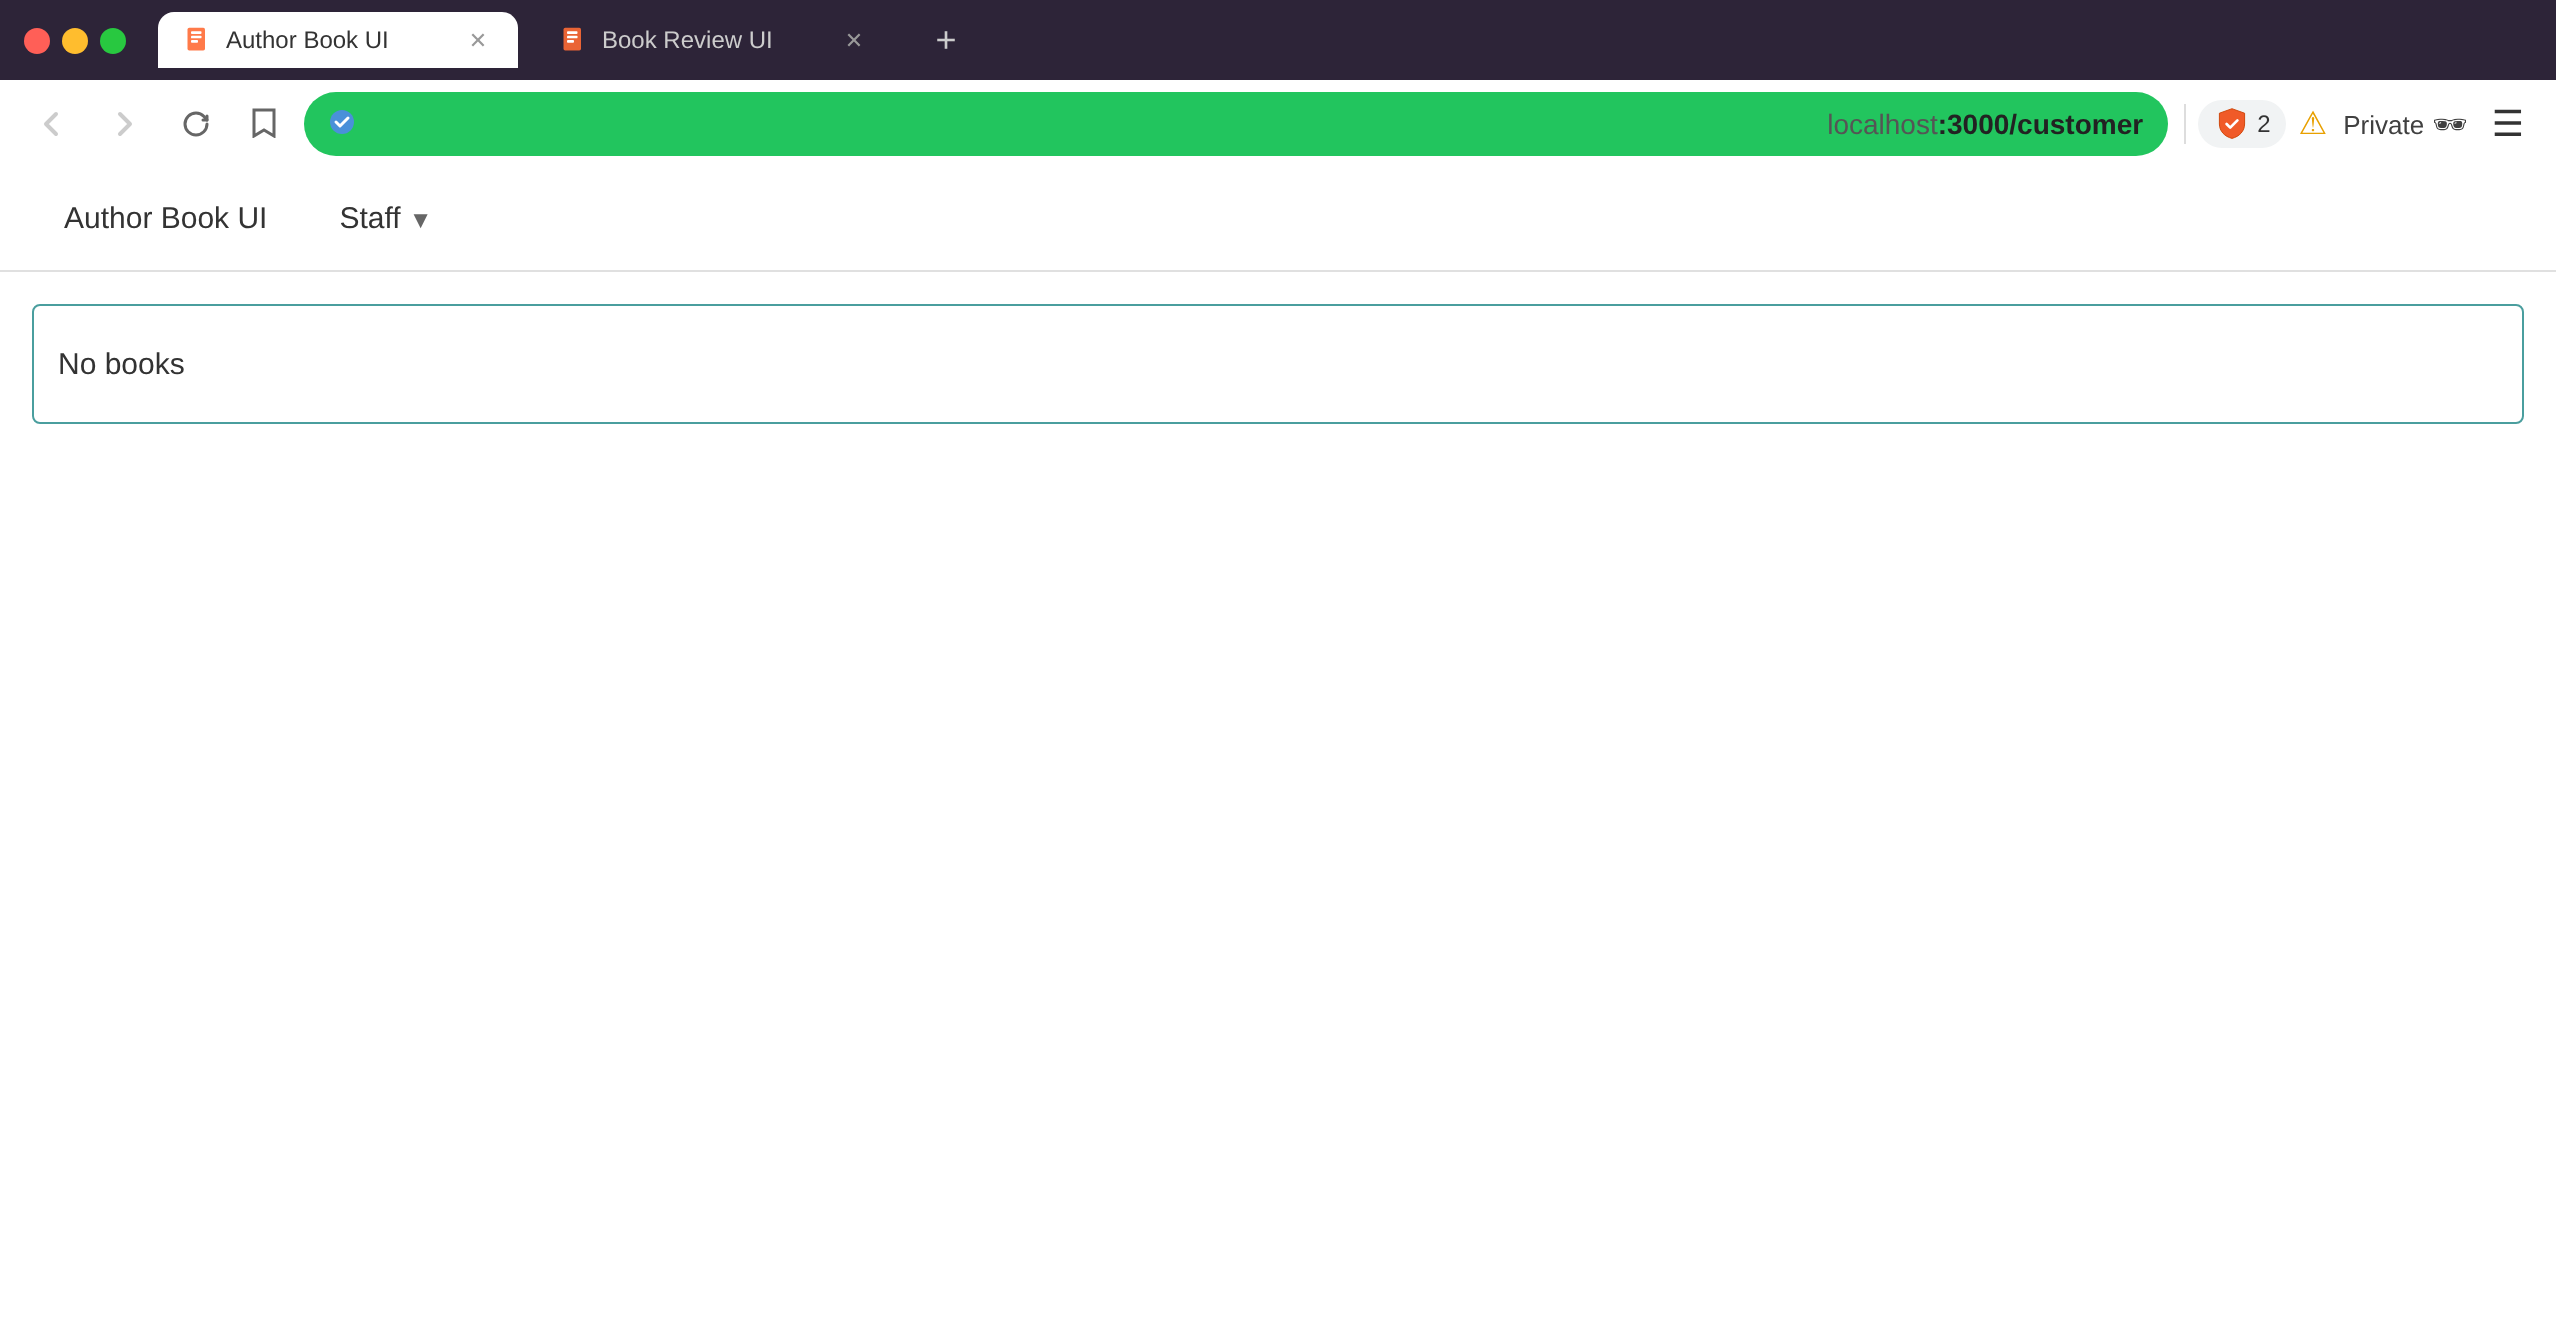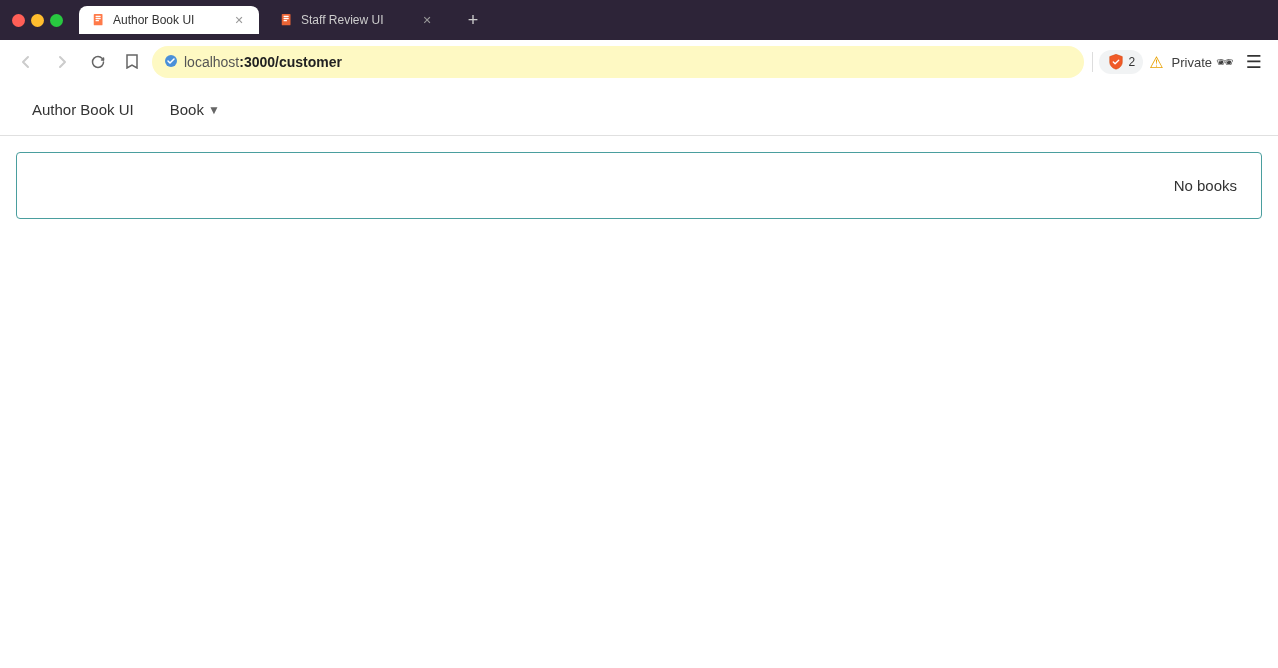--- a/index.html
+++ b/index.html
@@ -134,25 +134,26 @@
       color: #666;
       cursor: pointer;
       font-size: 14px;
       padding: 4px;
     }
 
     .url-bar {
       flex: 1;
       display: flex;
       align-items: center;
-      background: #fef9c3;
+      background: #22c55e;
       border-radius: 20px;
       padding: 4px 12px;
       gap: 6px;
       height: 32px;
+      text-align: right;
     }
 
     .url-security-icon {
       color: #4a90d9;
       font-size: 13px;
     }
 
     .url-text {
       font-size: 14px;
       color: #333;
@@ -247,24 +248,24 @@
     }
 
     
     .main-content {
       padding: 16px;
     }
 
     .books-container {
       border: 1px solid #4a9e9e;
       border-radius: 4px;
-      padding: 24px;
-      display: flex;
-      align-items: center;
-      justify-content: flex-end;
+      padding: 12px;
+      display: flex;
+      align-items: center;
+      justify-content: flex-start;
       min-height: 60px;
     }
 
     .no-books-text {
       color: #333;
       font-size: 15px;
     }
   </style>
 </head>
 <body>
@@ -296,21 +297,21 @@
 
       <div class="tab">
         <span class="tab-favicon">
           <svg viewBox="0 0 16 16" fill="none">
             <rect x="2" y="1" width="10" height="13" rx="1" fill="#ff6b35" opacity="0.9"></rect>
             <rect x="4" y="3" width="6" height="1.5" rx="0.5" fill="white"></rect>
             <rect x="4" y="5.5" width="6" height="1.5" rx="0.5" fill="white"></rect>
             <rect x="4" y="8" width="4" height="1.5" rx="0.5" fill="white"></rect>
           </svg>
         </span>
-        <span class="tab-title">Staff Review UI</span>
+        <span class="tab-title">Book Review UI</span>
         <span class="tab-close">✕</span>
       </div>
 
       <div class="tab-new">+</div>
     </div>
 
     <div class="address-bar">
       <div class="nav-btn disabled">
         <svg width="16" height="16" viewBox="0 0 16 16" fill="currentColor">
           <path d="M10 3L5 8l5 5" stroke="currentColor" stroke-width="2" fill="none" stroke-linecap="round" stroke-linejoin="round"></path>
@@ -367,21 +368,21 @@
     </div>
   </div>
 
   <div class="app-container">
 
     <nav class="app-nav">
       <a class="app-nav-item">
         <span>Author Book UI</span>
       </a>
       <a class="app-nav-item">
-        <span>Book</span>
+        <span>Staff</span>
         <span class="nav-dropdown-icon">▼</span>
       </a>
     </nav>
 
     <div class="main-content">
       <div class="books-container">
         <span class="no-books-text">No books</span>
       </div>
     </div>
 

